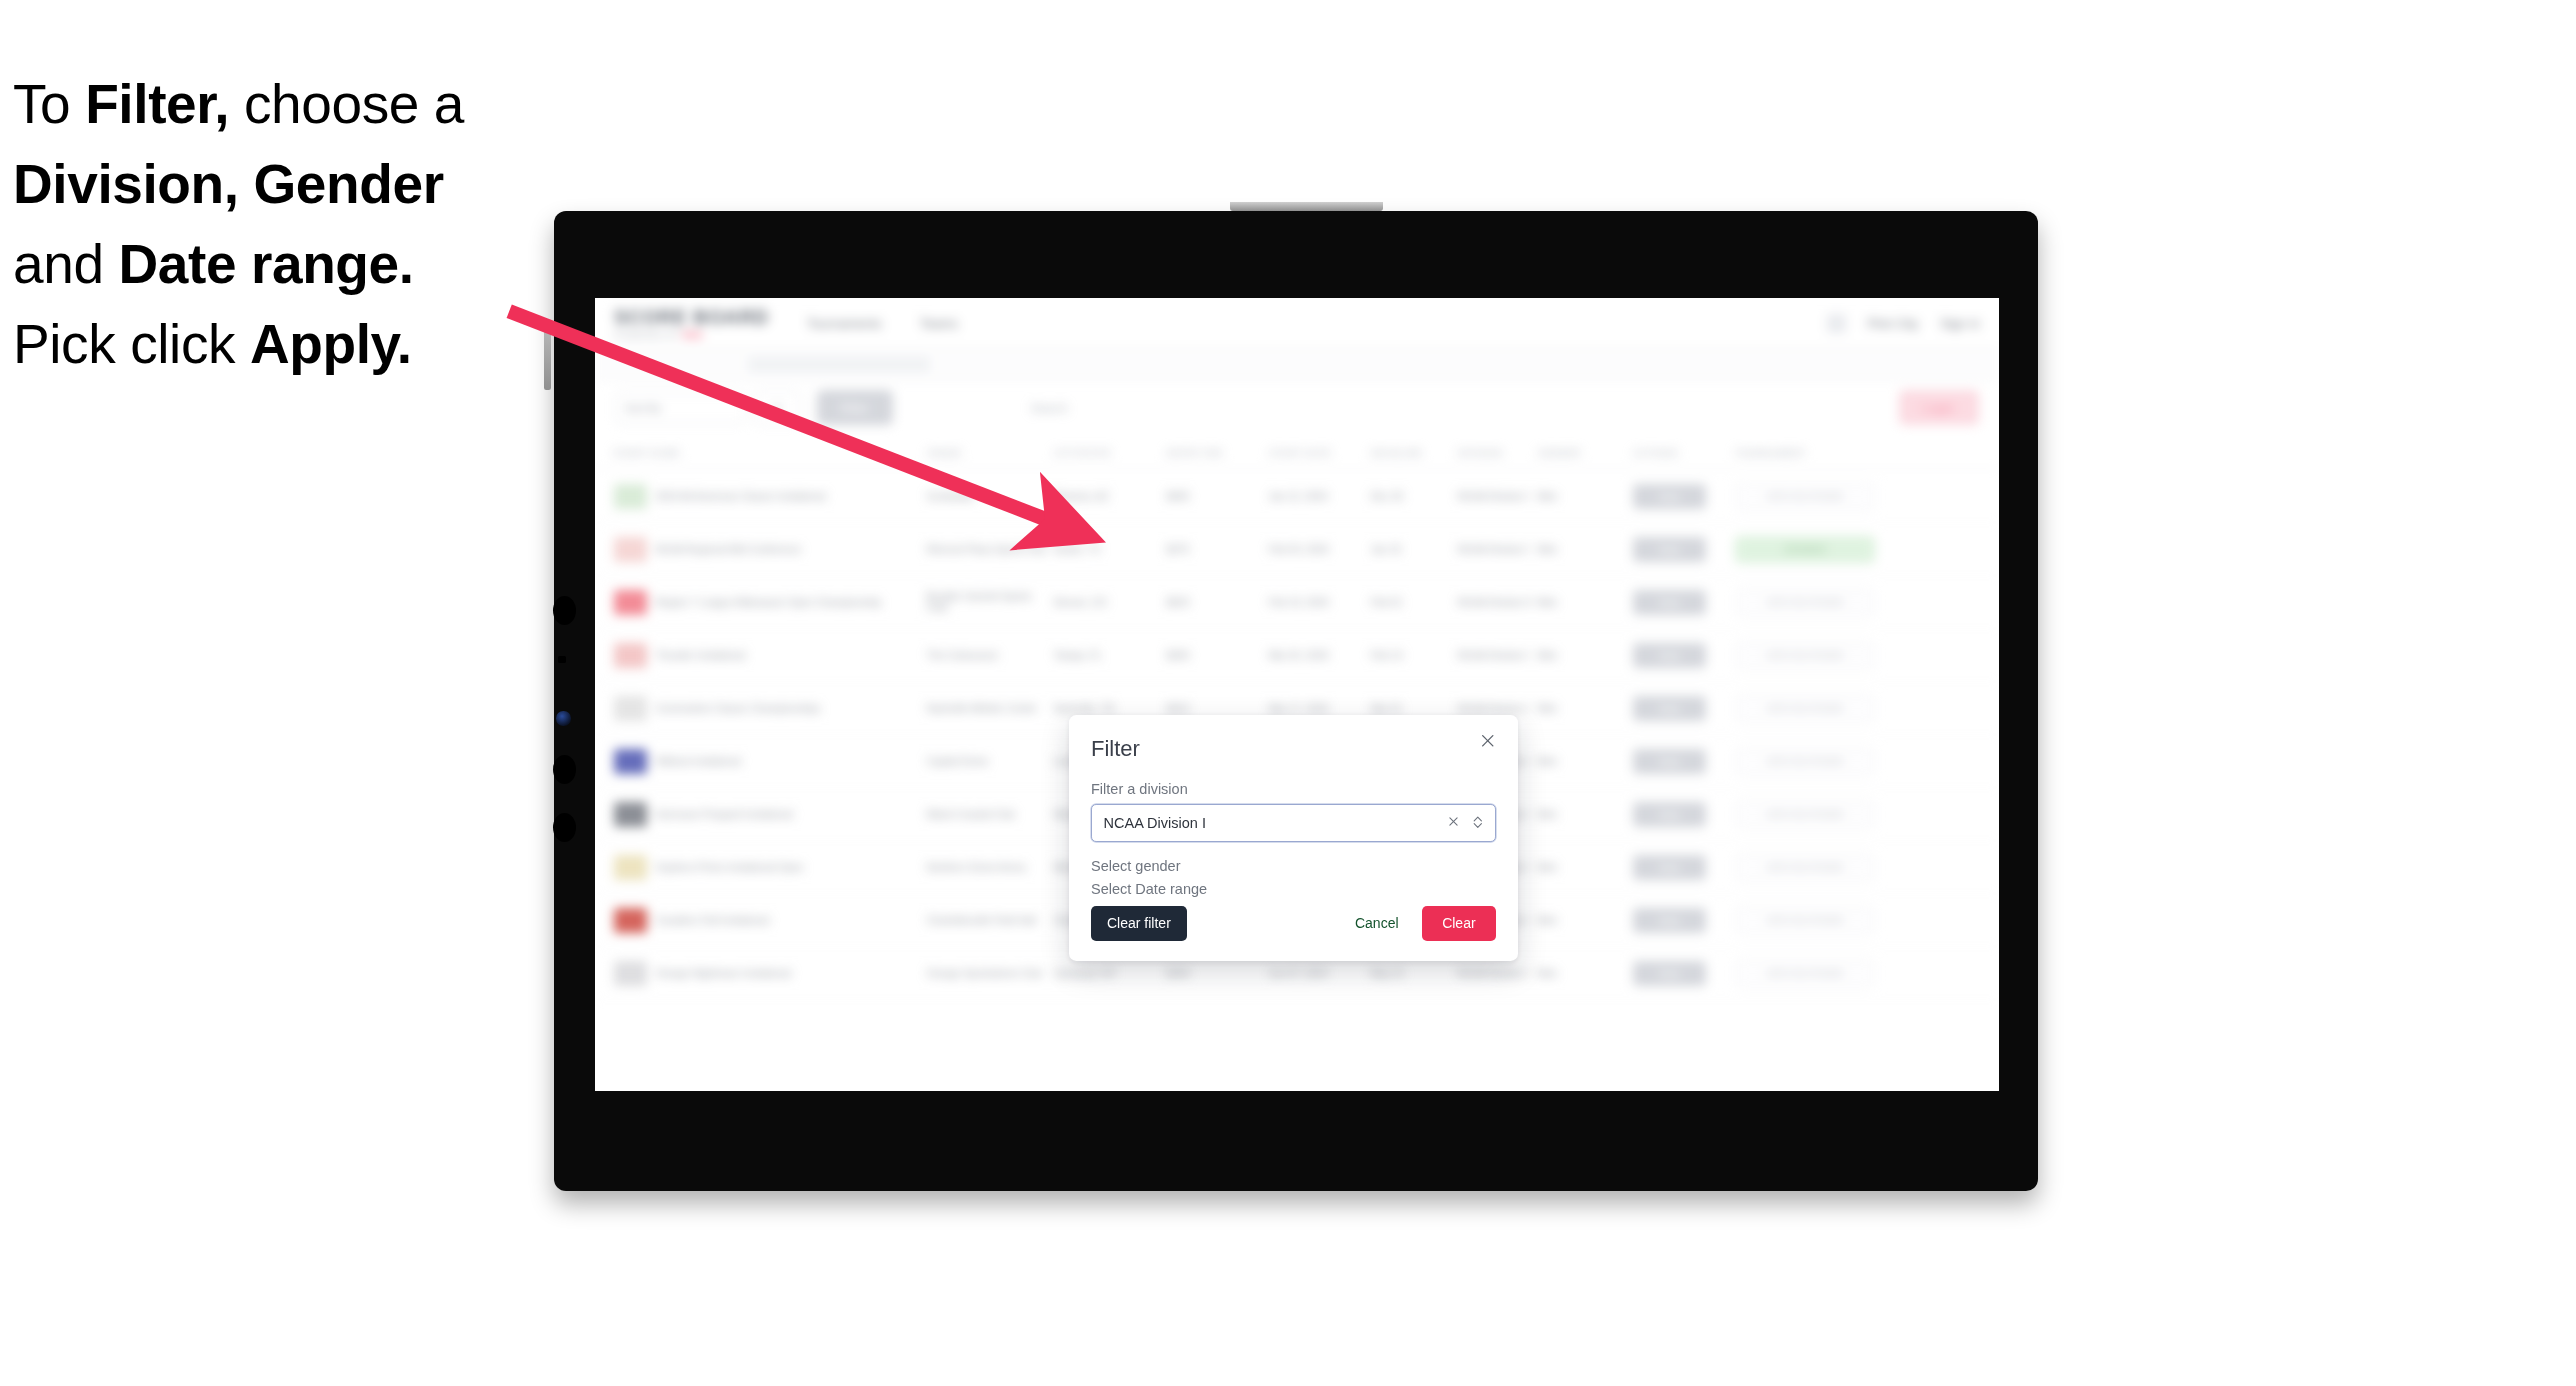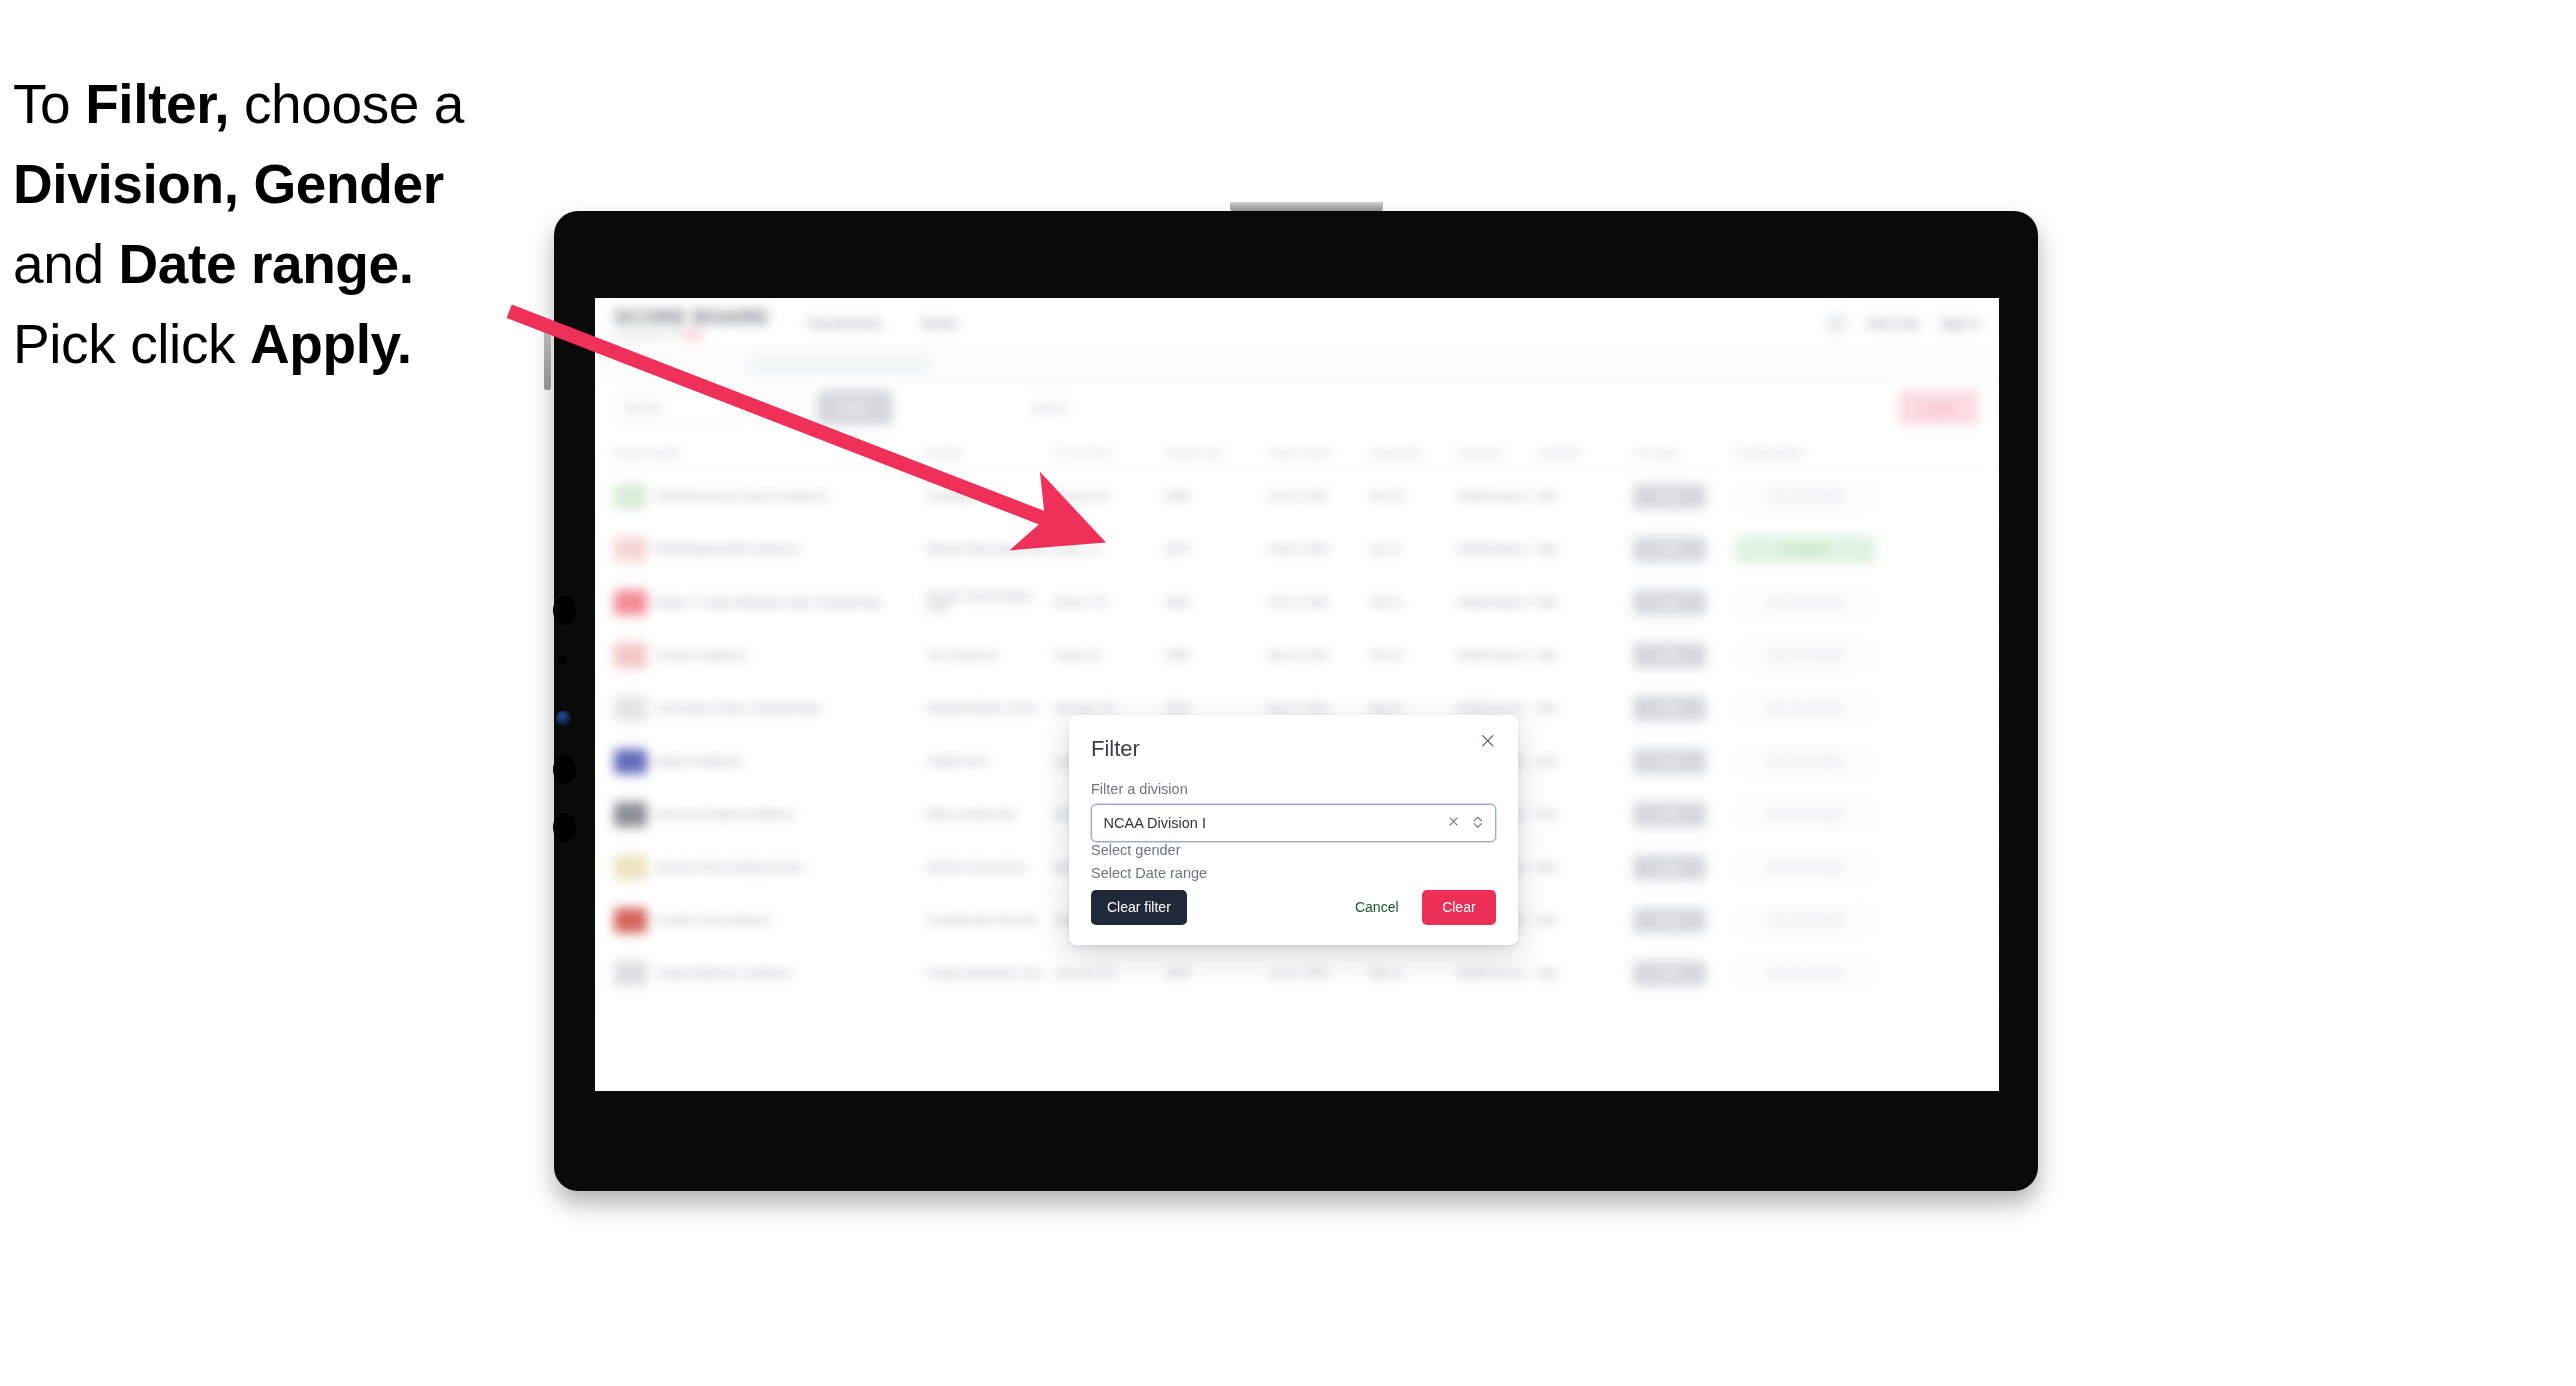--- a/index.html
+++ b/index.html
@@ -30,21 +30,21 @@
   #caption b { font-weight: 700; }
 
   
   #tablet {
     position: absolute;
     left: 554px;
     top: 211px;
     width: 1484px;
     height: 980px;
     background: #0a0a0a;
-    border-radius: 24px;
+    border-radius: 12px;
     box-shadow: 0 13px 25px rgba(0,0,0,0.30);
   }
   #tablet-metal {
     position: absolute;
     left: -6.5px;
     top: -4.4px;
     width: 1497px;
     height: 993px;
     border-radius: 52px;
     background: linear-gradient(95deg,#d9d9d9 0%,#b4b4b4 14%,#f2f2f2 42%,#cfcfcf 72%,#9e9e9e 100%);
@@ -207,21 +207,21 @@
     position: absolute; right: 19px; top: 14.5px;
     width: 23px; height: 23px; cursor: pointer;
     display: flex; align-items: center; justify-content: center;
   }
   .field-label {
     font-size: 14.5px; color: #6f757f; margin-bottom: 7.3px;
   }
   .field-box {
     height: 38px; border: 0.7px solid #dcdfe4; border-radius: 5.1px;
     background: #ffffff; display: flex; align-items: center;
-    padding: 0 11.6px; box-sizing: border-box; 
+    padding: 0 11.6px; box-sizing: border-box; margin-bottom: 16px;
     position: relative;
   }
   .field-box.focused { border-color: #9aa8d0; box-shadow: 0 0 0 0.7px #c8d1e8; }
   .field-value { font-size: 14.5px; color: #2e333c; }
   .field-value.placeholder { color: #3a3f4a; }
   .field-icons {
     margin-left: auto; display: flex; align-items: center; gap: 11.6px;
   }
   .cal-icon { margin-right: 8.7px; display: flex; align-items: center; }
   .actions {

